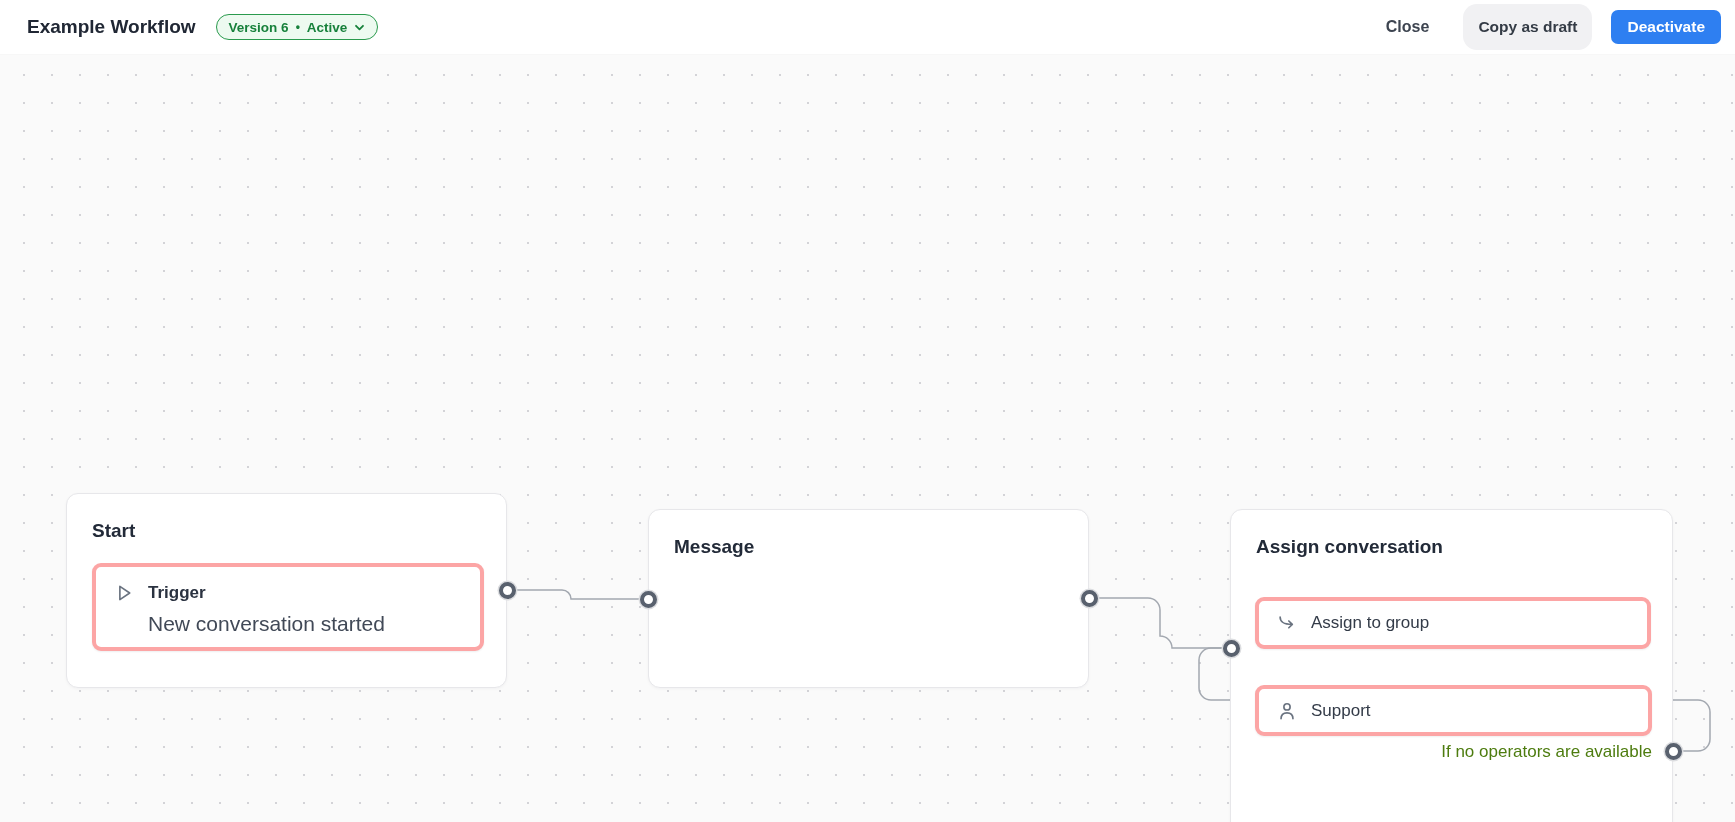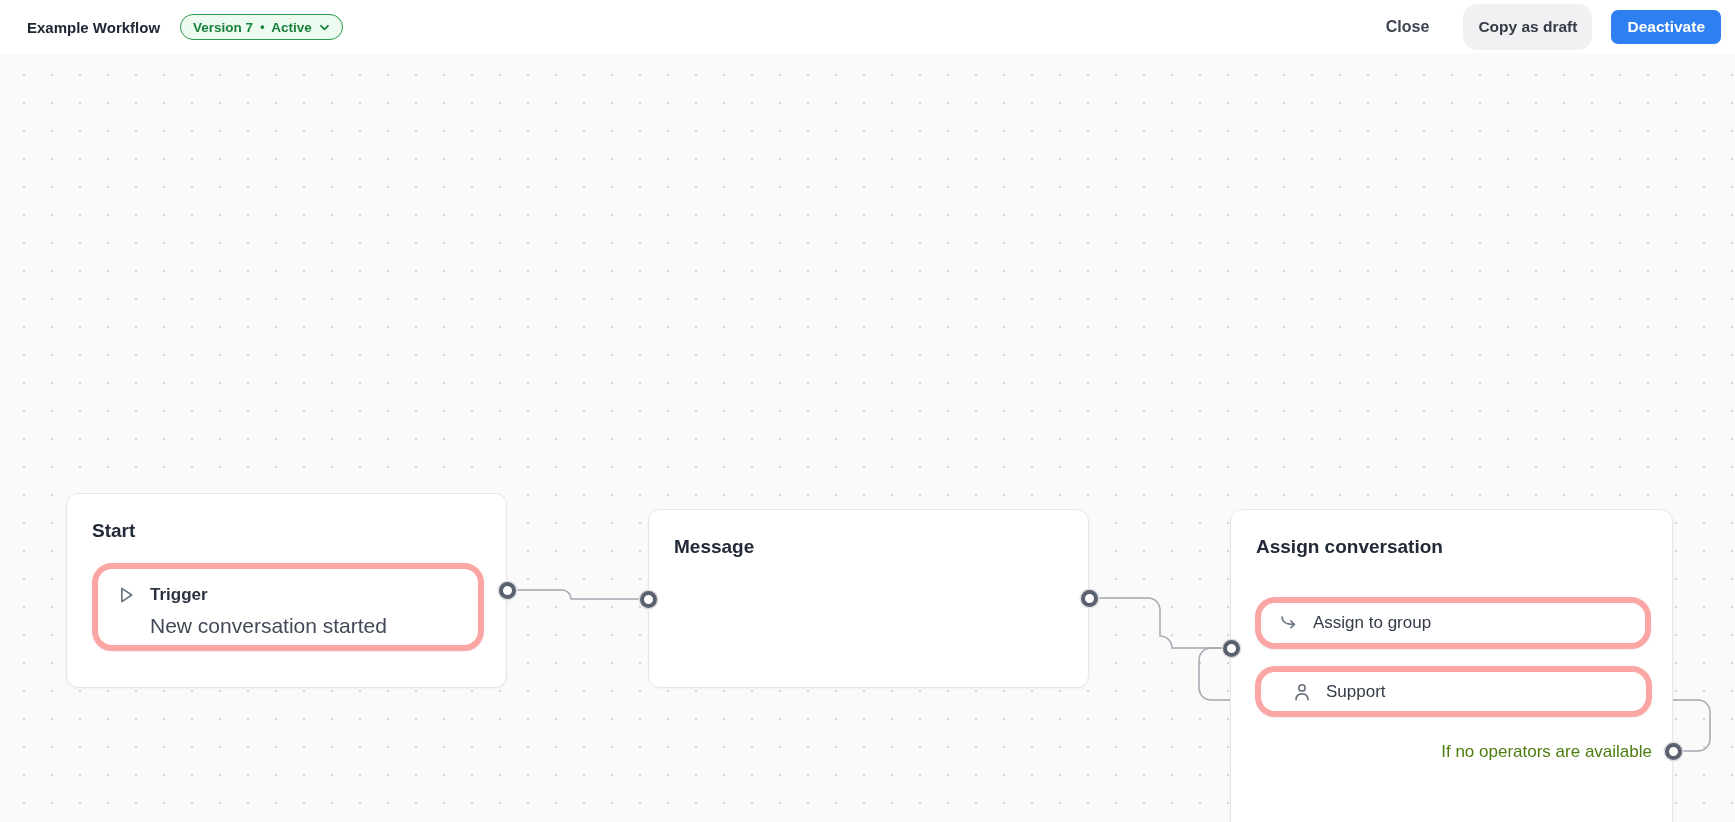--- a/index.html
+++ b/index.html
@@ -3,21 +3,21 @@
 <meta charset="utf-8">
 <style>
   * { margin:0; padding:0; box-sizing:border-box; }
   html,body { width:1735px; height:822px; overflow:hidden;
     font-family:"Liberation Sans", sans-serif; background:#fff; }
 
   
   .header { position:absolute; top:0; left:0; width:1735px; height:55px;
     background:#ffffff; display:flex; align-items:center; z-index:30;
     border-bottom:1px solid rgba(0,0,0,0.03); }
-  .header-title { font-size:15px; font-weight:700; color:#202734; margin-left:27px; }
+  .header-title { font-size:19px; font-weight:700; color:#202734; margin-left:27px; }
   .version-badge { margin-left:20px; height:26px; padding:0 12px;
     border:1.5px solid #2a9a4d; border-radius:14px; background:#edfaf0;
     display:flex; align-items:center; gap:7px; cursor:pointer; }
   .version-badge span { font-size:13.5px; font-weight:700; color:#17813b; }
   .version-badge .dot { font-size:12px; }
   .header-actions { margin-left:auto; display:flex; align-items:center; margin-right:14px; }
   .btn-text { background:none; border:none; font-family:inherit; font-size:16px;
     font-weight:600; color:#3d4450; cursor:pointer; padding:8px 10px; }
   .btn-secondary { margin-left:24px; background:#f1f1f3; border:none; border-radius:14px;
     height:46px; padding:0 15px; font-family:inherit; font-size:15.5px; font-weight:600;
@@ -31,22 +31,22 @@
     background-color:#fafafa;
     background-image:radial-gradient(circle, #d3d3d7 1.1px, transparent 1.3px);
     background-size:28px 28px; background-position:10px 6px; }
   .edges { position:absolute; top:0; left:0; width:1735px; height:767px; z-index:1; }
 
   
   .node { position:absolute; background:#ffffff; border:1px solid #e7e7ea;
     border-radius:12px; box-shadow:0 1px 3px rgba(16,24,40,0.04); z-index:5; }
   .node-title { position:absolute; left:25px; top:26px; font-size:19px;
     font-weight:700; color:#222a38; }
-  .step-card { position:absolute; background:#fff; border:6px solid #fca5a5;
-    border-radius:20px; box-shadow:0 1px 2px rgba(16,24,40,0.07); cursor:pointer; }
+  .step-card { position:absolute; background:#fff; border:4px solid #fca5a5;
+    border-radius:9px; box-shadow:0 1px 2px rgba(16,24,40,0.07); cursor:pointer; }
   .step-row { display:flex; align-items:center; gap:13px; }
   .step-icon { width:22px; height:22px; flex:0 0 22px; color:#6a7380; }
   .step-icon svg { width:22px; height:22px; display:block; }
   .step-title { font-size:17px; font-weight:700; color:#2a3240; }
   .step-text  { font-size:17px; color:#333b48; }
   .step-sub   { font-size:21px; color:#414957; margin-left:35px; margin-top:8px; }
 
   .fallback-label { position:absolute; right:20px; font-size:17px; color:#4d7c0f;
     white-space:nowrap; }
 
@@ -55,21 +55,21 @@
     background:#ffffff; border:4.5px solid #59616e;
     box-shadow:0 0 0 1.5px #dcdde0; z-index:10; cursor:pointer; }
 </style>
 </head>
 <body>
 
 <div class="header">
   <div class="header-title">Example Workflow</div>
 
   <div class="version-badge">
-    <span>Version 7</span>
+    <span>Version 6</span>
     <span class="dot">•</span>
     <span>Active</span>
     <span style="display:flex;">
       <svg width="11" height="11" viewBox="0 0 11 11" fill="none">
         <polyline points="2,3.8 5.5,7.4 9,3.8" stroke="#17813b" stroke-width="1.8" stroke-linecap="round" stroke-linejoin="round"></polyline>
       </svg>
     </span>
   </div>
 
   <div class="header-actions">
@@ -114,21 +114,21 @@
 
     <div class="step-card step-row" style="left:24px; top:87px; width:396px; height:52px; padding:0 17px;align-items:center;">
       <span class="step-icon">
         <svg viewBox="0 0 24 24">
           <path d="M4.5 5.5 C4.5 11.5 8.5 13.5 17.5 13.5 M14 9.8 L17.8 13.5 L14 17.2" fill="none" stroke="currentColor" stroke-width="1.8" stroke-linecap="round" stroke-linejoin="round"></path>
         </svg>
       </span>
       <span class="step-text">Assign to group</span>
     </div>
 
-    <div class="step-card step-row" style="left:24px; top:156px; width:397px; height:51px; padding:0 30px;">
+    <div class="step-card step-row" style="left:24px; top:175px; width:397px; height:51px; padding:0 17px;">
       <span class="step-icon">
         <svg viewBox="0 0 24 24">
           <circle cx="12" cy="7.5" r="3.4" fill="none" stroke="currentColor" stroke-width="1.8"></circle>
           <path d="M5.5 20.5 C5.5 16.2 8.4 14 12 14 C15.6 14 18.5 16.2 18.5 20.5" fill="none" stroke="currentColor" stroke-width="1.8" stroke-linecap="round"></path>
         </svg>
       </span>
       <span class="step-text">Support</span>
     </div>
 
     <div class="fallback-label" style="top:232px;">If no operators are available</div>

